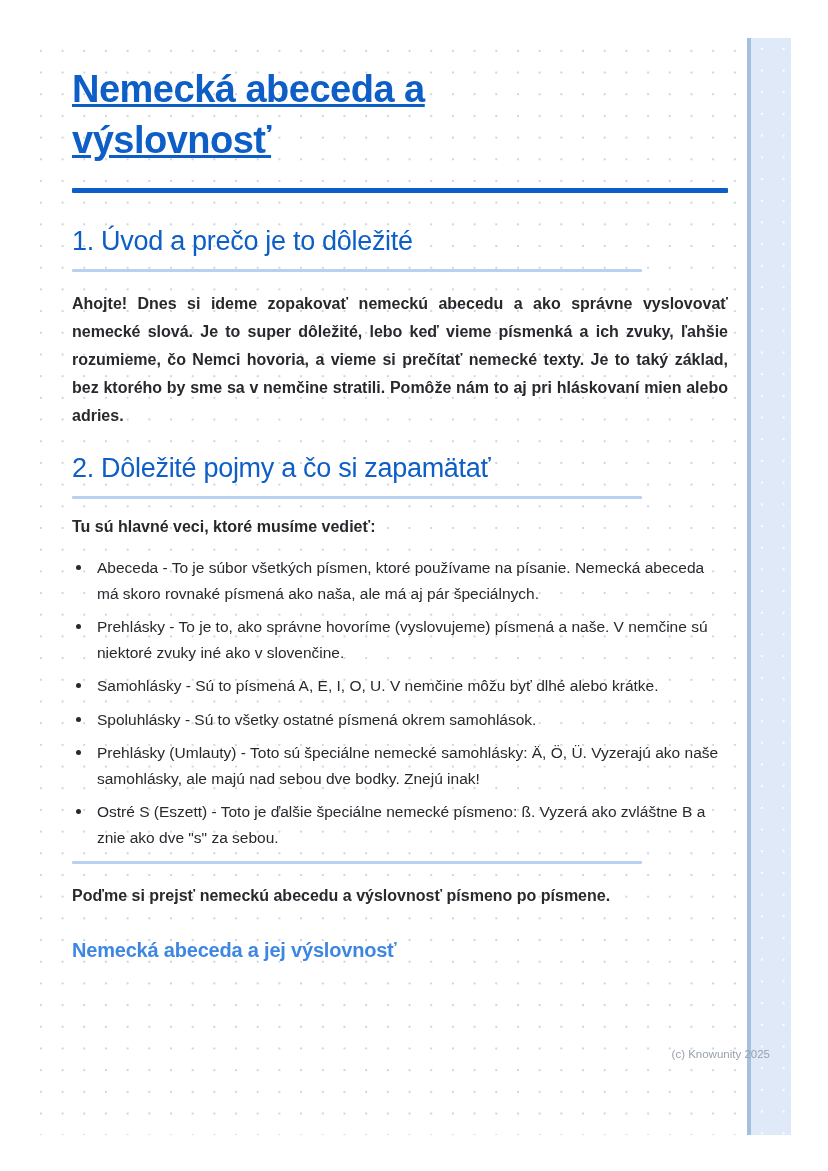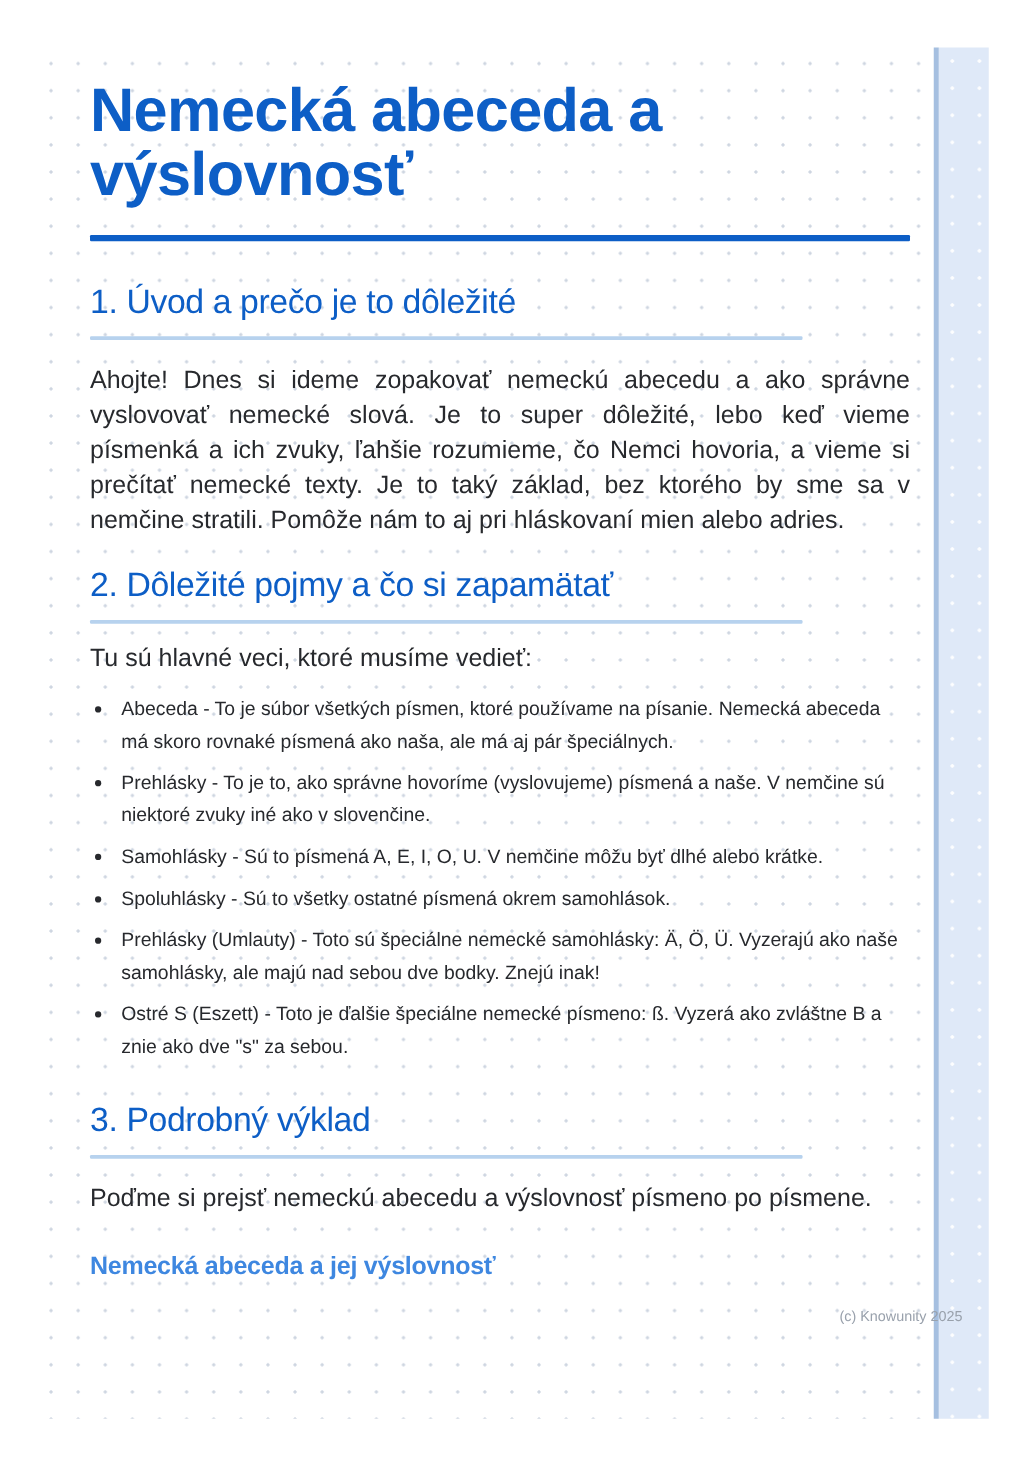--- a/index.html
+++ b/index.html
@@ -33,41 +33,42 @@
     position:absolute;left:751px;top:38px;width:40px;height:1097px;
     background:var(--band-fill,#dfe9f8);z-index:0;
     background-image:radial-gradient(circle,rgba(255,255,255,.95) 1.2px,rgba(255,255,255,0) 1.4px);
     background-size:21.7px 21.7px;
   }
   .content{
     position:absolute;left:72px;top:64px;width:656px;z-index:2;
   }
   h1{
     margin:0 0 18px 0;max-width:540px;
-    font-size:49px;line-height:51px;font-weight:700;letter-spacing:-.5px;
+    font-size:38px;line-height:51px;font-weight:700;letter-spacing:-.5px;
     color:var(--heading-blue,#0d5ec6);
+    text-decoration:underline;
   }
   .rule{
     height:5px;background:var(--heading-blue,#0d5ec6);
     margin:22px 0 0 0;border-radius:1px;
   }
   h2{
     margin:32px 0 0 0;
     font-size:27px;line-height:33px;font-weight:400;letter-spacing:-.3px;
     color:var(--heading-blue,#0d5ec6);
   }
   h2.s2{margin-top:22px;}
   h2.s3{margin-top:30px;}
   .h2u{
     width:570px;height:3px;background:var(--underline-light,#b7d2ee);
     margin-top:11px;border-radius:1px;
   }
   p{
     margin:18px 0 0 0;
-    font-size:20px;line-height:28px;
+    font-size:16px;line-height:28px;font-weight:bold;
   }
   p.just{text-align:justify;}
   p.intro{margin-top:14px;}
   ul{
     list-style:none;margin:14px 0 0 0;padding:0;
   }
   li{
     position:relative;padding-left:25px;margin:0 0 8px 0;
     font-size:15.5px;line-height:25.5px;
   }
@@ -112,21 +113,20 @@
         <li><b>Abeceda</b><span> - To je súbor všetkých písmen, ktoré používame na písanie. Nemecká abeceda má skoro rovnaké písmená ako naša, ale má aj pár špeciálnych.</span></li>
         <li><b>Prehlásky</b><span> - To je to, ako správne hovoríme (vyslovujeme) písmená a naše. V nemčine sú niektoré zvuky iné ako v slovenčine.</span></li>
         <li><b>Samohlásky</b><span> - Sú to písmená A, E, I, O, U. V nemčine môžu byť dlhé alebo krátke.</span></li>
         <li><b>Spoluhlásky</b><span> - Sú to všetky ostatné písmená okrem samohlások.</span></li>
         <li><b>Prehlásky (Umlauty)</b><span> - Toto sú špeciálne nemecké samohlásky: </span><b>Ä, Ö, Ü</b><span>. Vyzerajú ako naše samohlásky, ale majú nad sebou dve bodky. Znejú inak!</span></li>
         <li><b>Ostré S (Eszett)</b><span> - Toto je ďalšie špeciálne nemecké písmeno: </span><b>ß</b><span>. Vyzerá ako zvláštne B a znie ako dve "s" za sebou.</span></li>
       </ul>
   </section>
 
   <section>
-    <h2 class="s3">3. Podrobný výklad</h2>
     <div class="h2u"></div>
     <p>Poďme si prejsť nemeckú abecedu a výslovnosť písmeno po písmene.</p>
     <h3>Nemecká abeceda a jej výslovnosť</h3>
   </section>
 
 </div>
 
 <div class="footer">(c) Knowunity 2025</div>
 
 </body></html>

